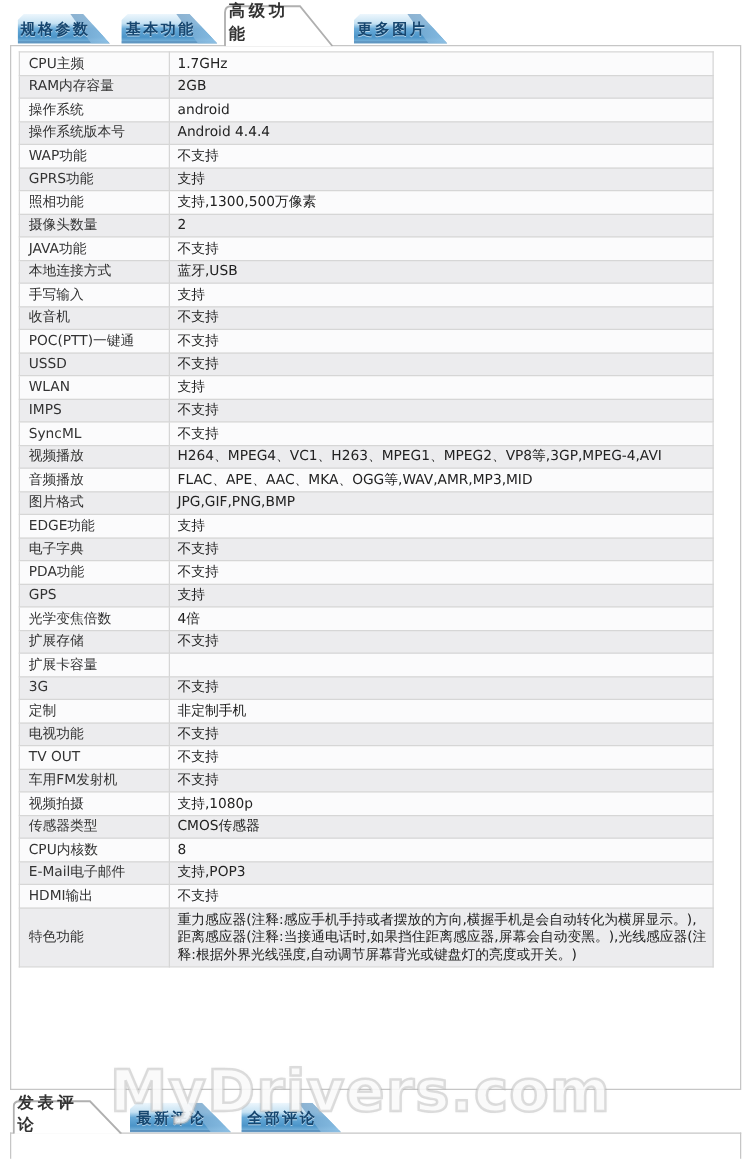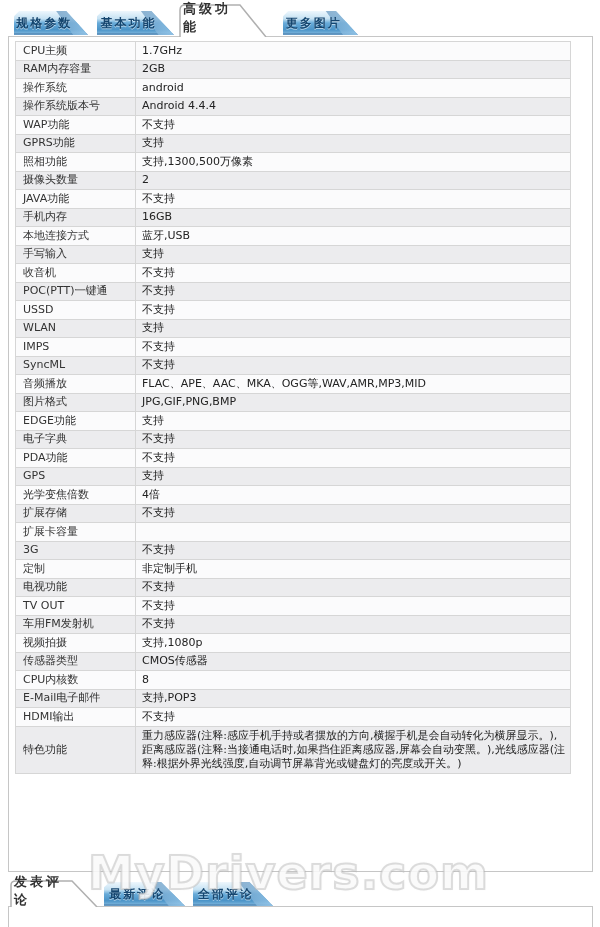--- a/index.html
+++ b/index.html
@@ -108,24 +108,20 @@
         </tr>
         <tr>
           <td class="lbl">摄像头数量</td>
           <td class="val">2</td>
         </tr>
         <tr>
           <td class="lbl">JAVA功能</td>
           <td class="val">不支持</td>
         </tr>
         <tr>
-          <td class="lbl">手机内存</td>
-          <td class="val">16GB</td>
-        </tr>
-        <tr>
           <td class="lbl">本地连接方式</td>
           <td class="val">蓝牙,USB</td>
         </tr>
         <tr>
           <td class="lbl">手写输入</td>
           <td class="val">支持</td>
         </tr>
         <tr>
           <td class="lbl">收音机</td>
           <td class="val">不支持</td>
@@ -142,20 +138,24 @@
           <td class="lbl">WLAN</td>
           <td class="val">支持</td>
         </tr>
         <tr>
           <td class="lbl">IMPS</td>
           <td class="val">不支持</td>
         </tr>
         <tr>
           <td class="lbl">SyncML</td>
           <td class="val">不支持</td>
+        </tr>
+        <tr>
+          <td class="lbl">视频播放</td>
+          <td class="val">H264、MPEG4、VC1、H263、MPEG1、MPEG2、VP8等,3GP,MPEG-4,AVI</td>
         </tr>
         <tr>
           <td class="lbl">音频播放</td>
           <td class="val">FLAC、APE、AAC、MKA、OGG等,WAV,AMR,MP3,MID</td>
         </tr>
         <tr>
           <td class="lbl">图片格式</td>
           <td class="val">JPG,GIF,PNG,BMP</td>
         </tr>
         <tr>

